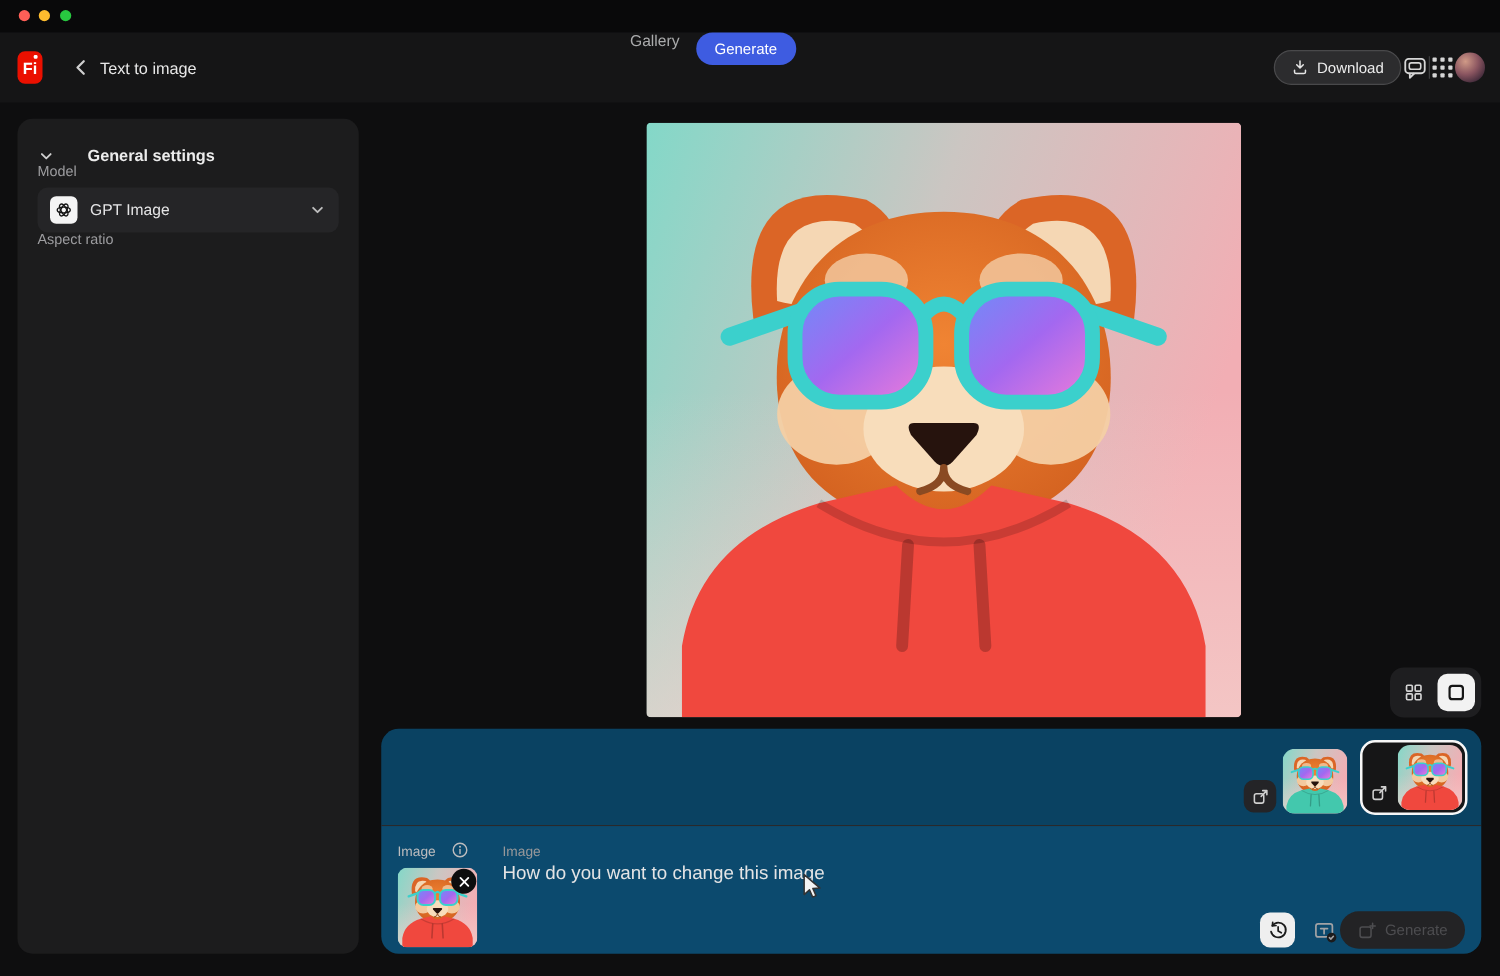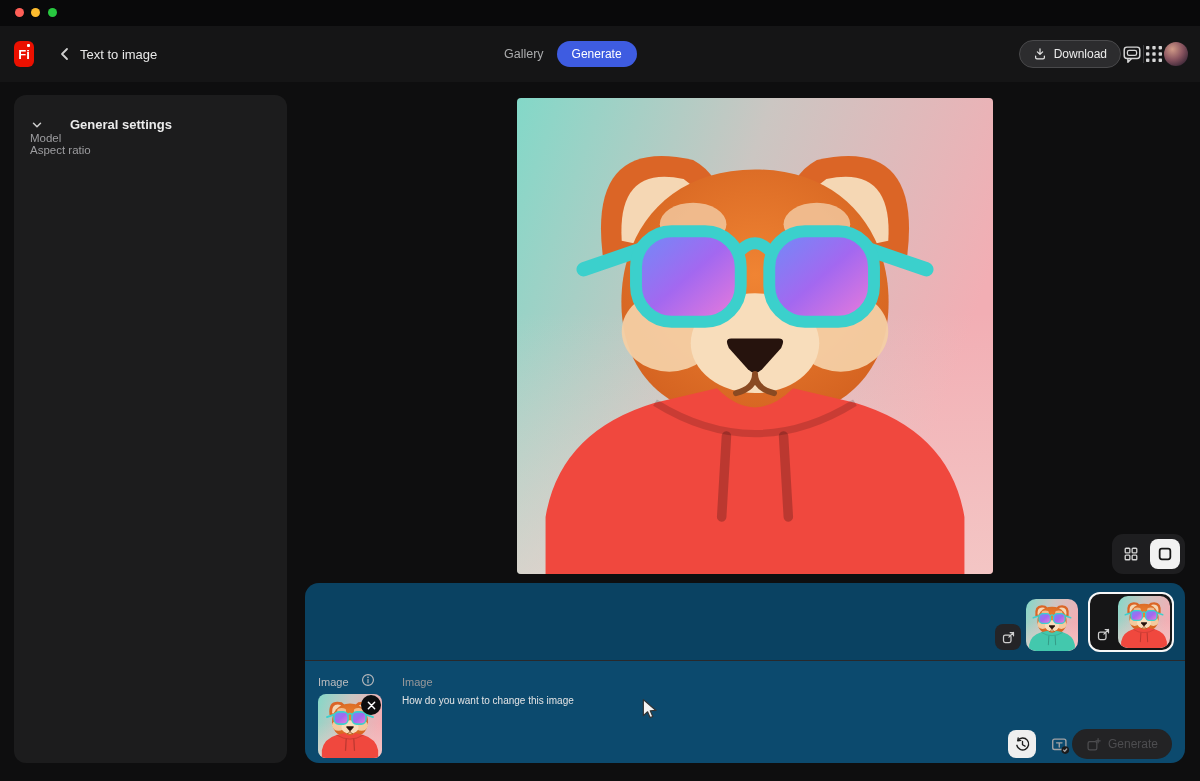--- a/index.html
+++ b/index.html
@@ -16,21 +16,21 @@
 
   
   .header{position:absolute;left:0;top:26px;right:0;height:56px;background:#151516;}
   .fi-logo{position:absolute;left:14px;top:15px;width:20px;height:26px;border-radius:6px;
            background:#eb1000;display:flex;align-items:center;justify-content:center;
            color:#fff;font-weight:bold;font-size:13px;letter-spacing:0;}
   .fi-spark{position:absolute;right:4px;top:3px;width:3px;height:3px;background:#fff;border-radius:1px;}
   .back-btn{position:absolute;left:56px;top:0;height:56px;display:flex;align-items:center;cursor:pointer;}
   .header-title{position:absolute;left:80px;top:0;height:56px;display:flex;align-items:center;
                 font-size:13px;color:#e8e8e8;}
-  .center-nav{position:absolute;left:504px;top:0;height:56px;display:flex;align-items:center;gap:13px;}
+  .center-nav{position:absolute;left:504px;top:0;height:56px;display:flex;gap:13px;}
   .gallery-tab{font-size:12.5px;color:#aaabac;cursor:pointer;}
   .generate-pill{height:26px;padding:0 15px;border-radius:14px;background:#3e5ce1;color:#fff;
                  font-size:12px;display:flex;align-items:center;cursor:pointer;}
   .right-nav{position:absolute;right:12px;top:0;height:56px;display:flex;align-items:center;}
   .download-btn{height:26px;padding:0 13px;border-radius:14px;background:#2c2c2e;border:1px solid #49494b;
                 color:#ececec;font-size:12px;display:flex;align-items:center;gap:7px;cursor:pointer;}
   .icon-btn{display:flex;align-items:center;justify-content:center;cursor:pointer;}
   .vdivider{width:1px;height:18px;background:#3c3c3e;}
   .avatar{width:24px;height:24px;border-radius:50%;cursor:pointer;
           background:radial-gradient(circle at 35% 30%,#d09a87 0%,#8a5560 45%,#402a3a 80%,#241a26 100%);}
@@ -74,21 +74,21 @@
   
   .composer{position:absolute;left:0;top:77px;right:0;bottom:0;}
   .image-label{position:absolute;left:13px;top:16px;font-size:11px;color:#bcbcbe;}
   .info-icon{position:absolute;left:56px;top:13px;cursor:pointer;}
   .edit-label{position:absolute;left:97px;top:16px;font-size:11px;color:#98989a;}
   .composer-thumb{position:absolute;left:13px;top:34px;width:64px;height:64px;}
   .composer-thumb .img{width:64px;height:64px;border-radius:8px;overflow:hidden;}
   .remove-badge{position:absolute;right:1px;top:1px;width:20px;height:20px;border-radius:50%;
                 background:#0d0d0e;display:flex;align-items:center;justify-content:center;cursor:pointer;}
   .prompt-area{position:absolute;left:97px;top:30px;right:220px;height:60px;cursor:text;}
-  .prompt-text{font-size:10px;color:#e4e4e5;}
+  .prompt-text{font-size:15px;color:#e4e4e5;}
   .history-btn{position:absolute;right:149px;top:70px;width:28px;height:28px;border-radius:8px;
                background:#efefef;display:flex;align-items:center;justify-content:center;cursor:pointer;}
   .textcheck-btn{position:absolute;right:113px;top:73px;width:24px;height:24px;display:flex;
                  align-items:center;justify-content:center;cursor:pointer;}
   .generate-disabled{position:absolute;right:13px;top:69px;height:30px;border-radius:15px;background:#232325;
                      color:#4d4d50;font-size:12px;display:flex;align-items:center;gap:7px;padding:0 14px;}
 
   .cursor{position:absolute;left:641px;top:699px;pointer-events:none;}
 </style>
 </head>
@@ -208,20 +208,35 @@
   <div class="sidebar">
     <div class="sidebar-inner">
       <div class="section-header">
         <svg width="14" height="14" viewBox="0 0 16 16">
           <path d="M4,6 L8,10 L12,6" fill="none" stroke="#cfcfcf" stroke-width="1.7" stroke-linecap="round" stroke-linejoin="round"></path>
         </svg>
         <span class="section-title">General settings</span>
       </div>
 
       <div class="field-label">Model</div>
+      <div class="dropdown">
+        <span class="model-badge">
+          <svg width="16" height="16" viewBox="0 0 22 22">
+            <g fill="none" stroke="#141414" stroke-width="1.5">
+              <ellipse cx="11" cy="11" rx="7.2" ry="3.1"></ellipse>
+              <ellipse cx="11" cy="11" rx="7.2" ry="3.1" transform="rotate(60 11 11)"></ellipse>
+              <ellipse cx="11" cy="11" rx="7.2" ry="3.1" transform="rotate(120 11 11)"></ellipse>
+            </g>
+          </svg>
+        </span>
+        <span class="dd-value">GPT Image</span>
+        <svg class="dd-chevron" width="14" height="14" viewBox="0 0 16 16">
+          <path d="M4,6 L8,10 L12,6" fill="none" stroke="#bdbdbd" stroke-width="1.7" stroke-linecap="round" stroke-linejoin="round"></path>
+        </svg>
+      </div>
 
       <div class="field-label">Aspect ratio</div>
     </div>
   </div>
 
   <div class="canvas-img">
     <svg class="pthumb" viewBox="0 0 200 200" width="476" height="476">
         <use href="#panda"></use>
       </svg>
   </div>

